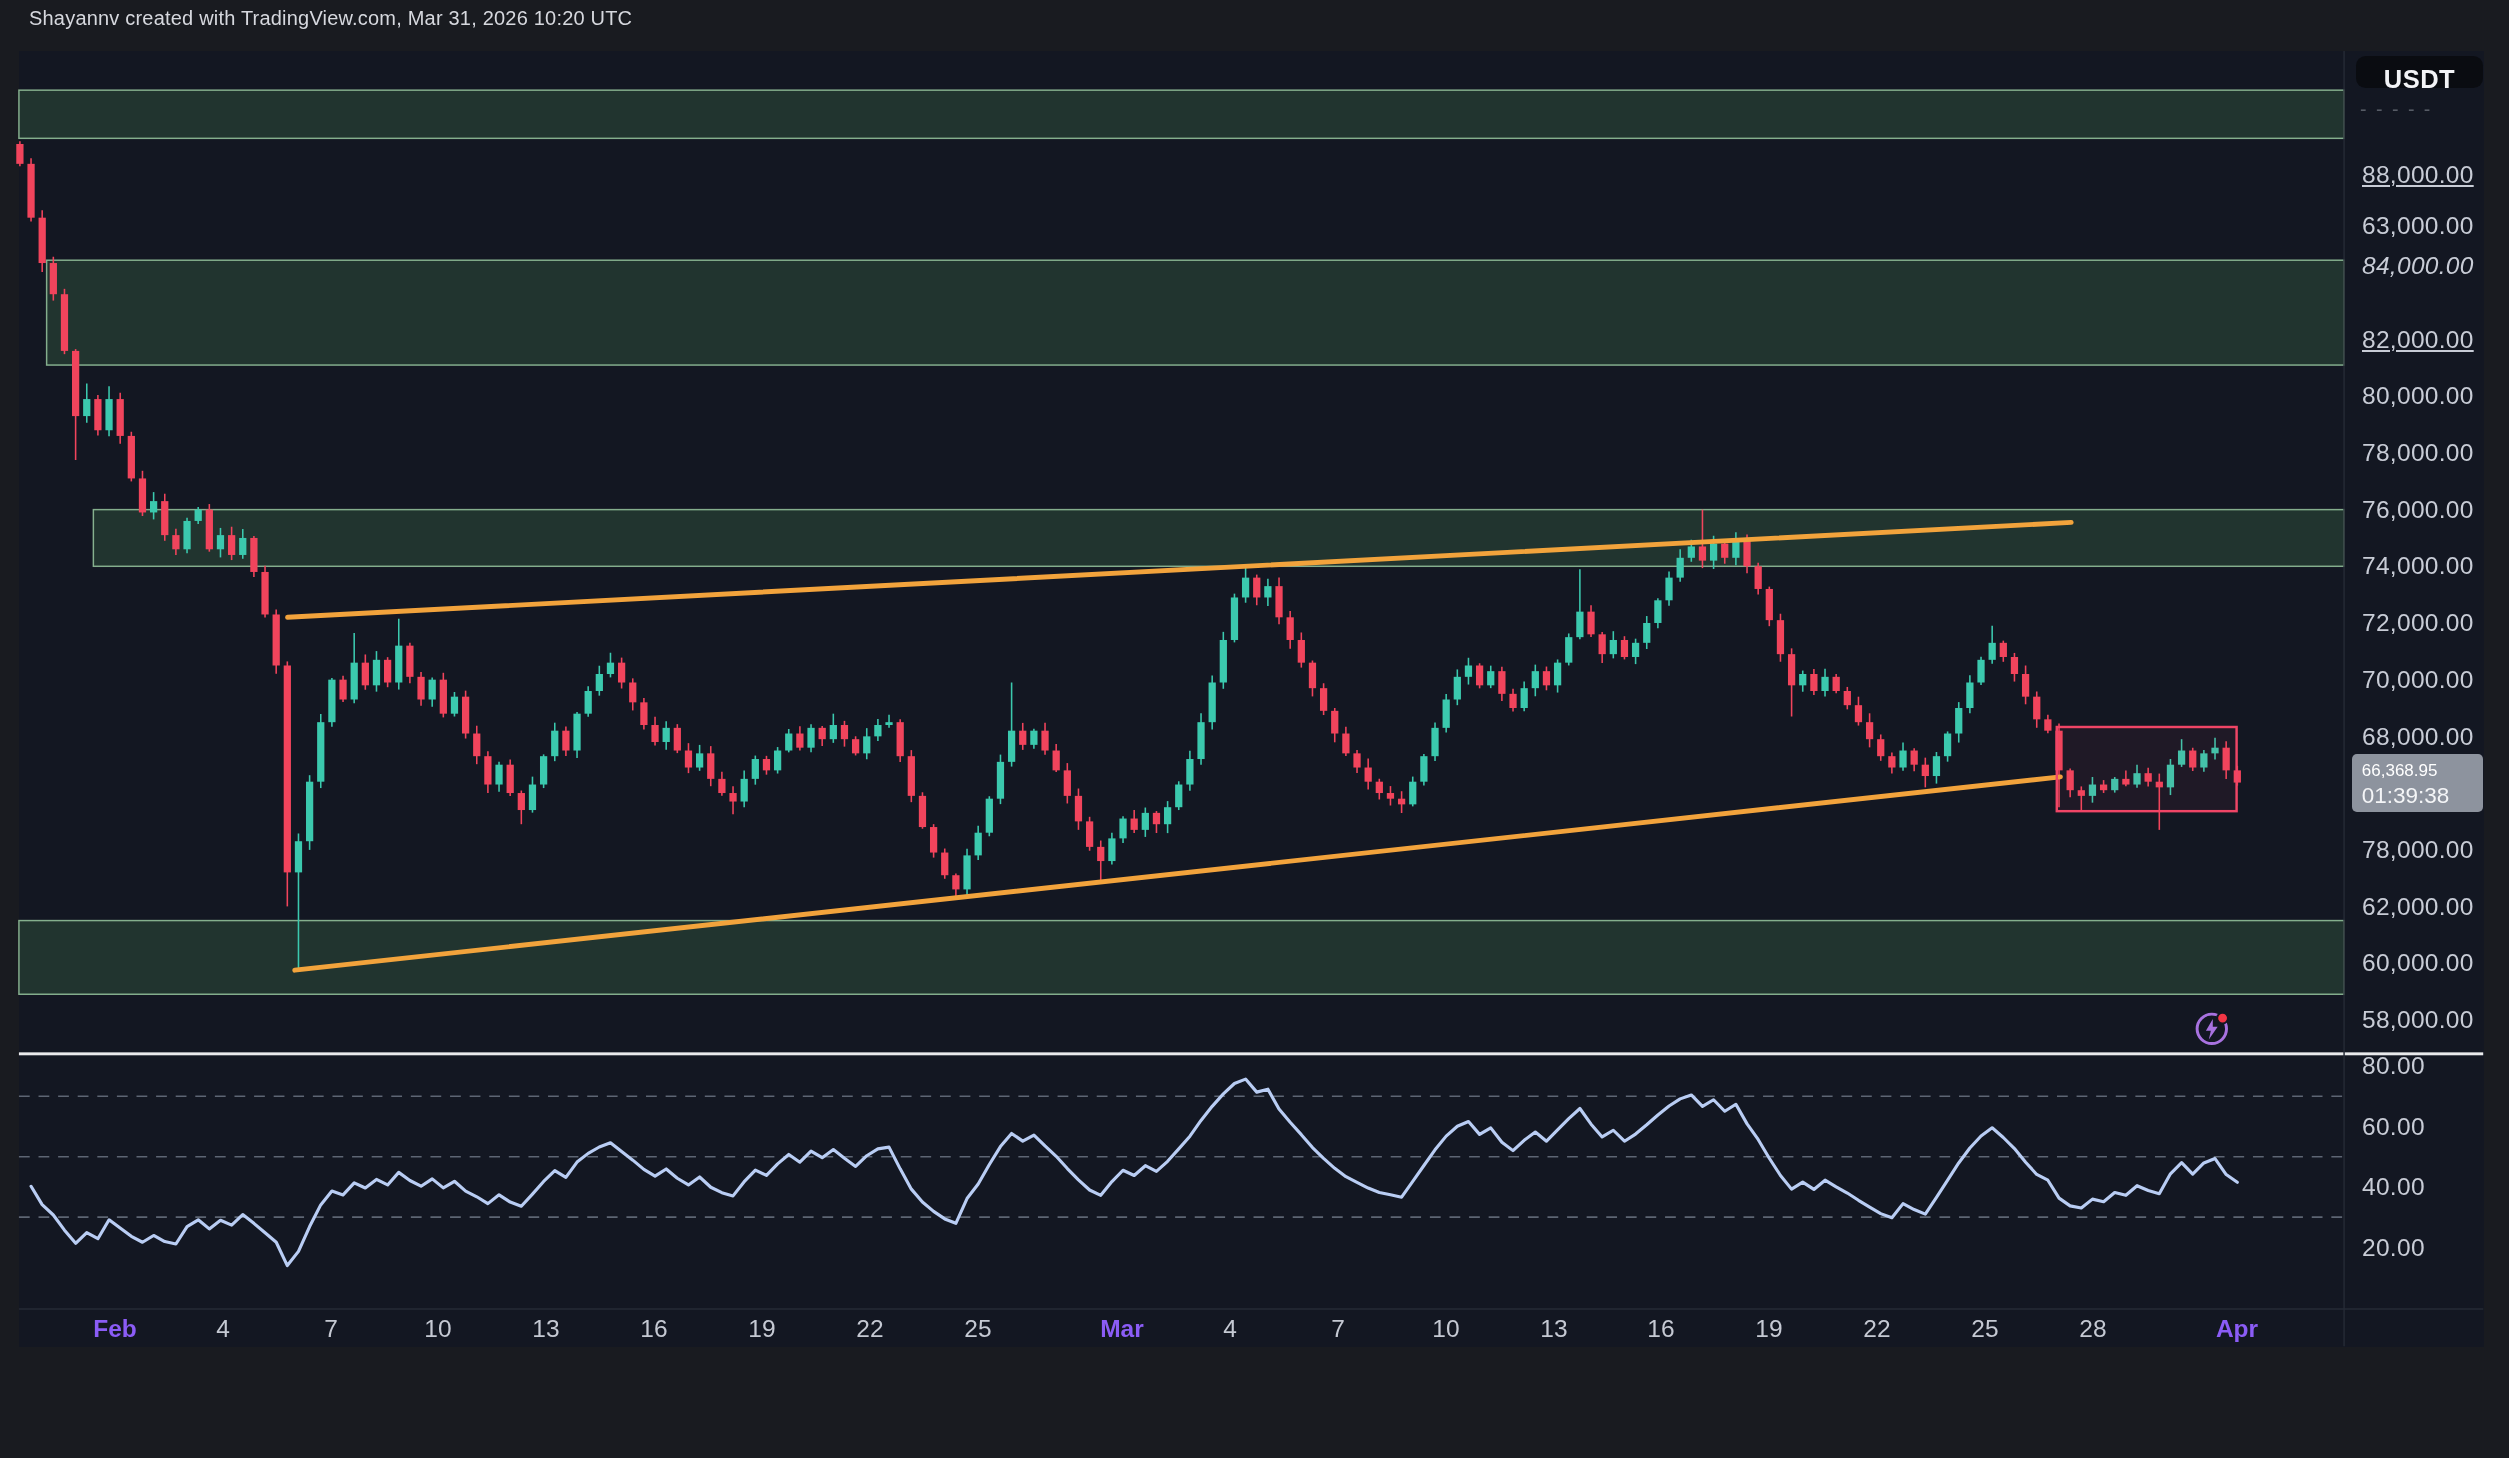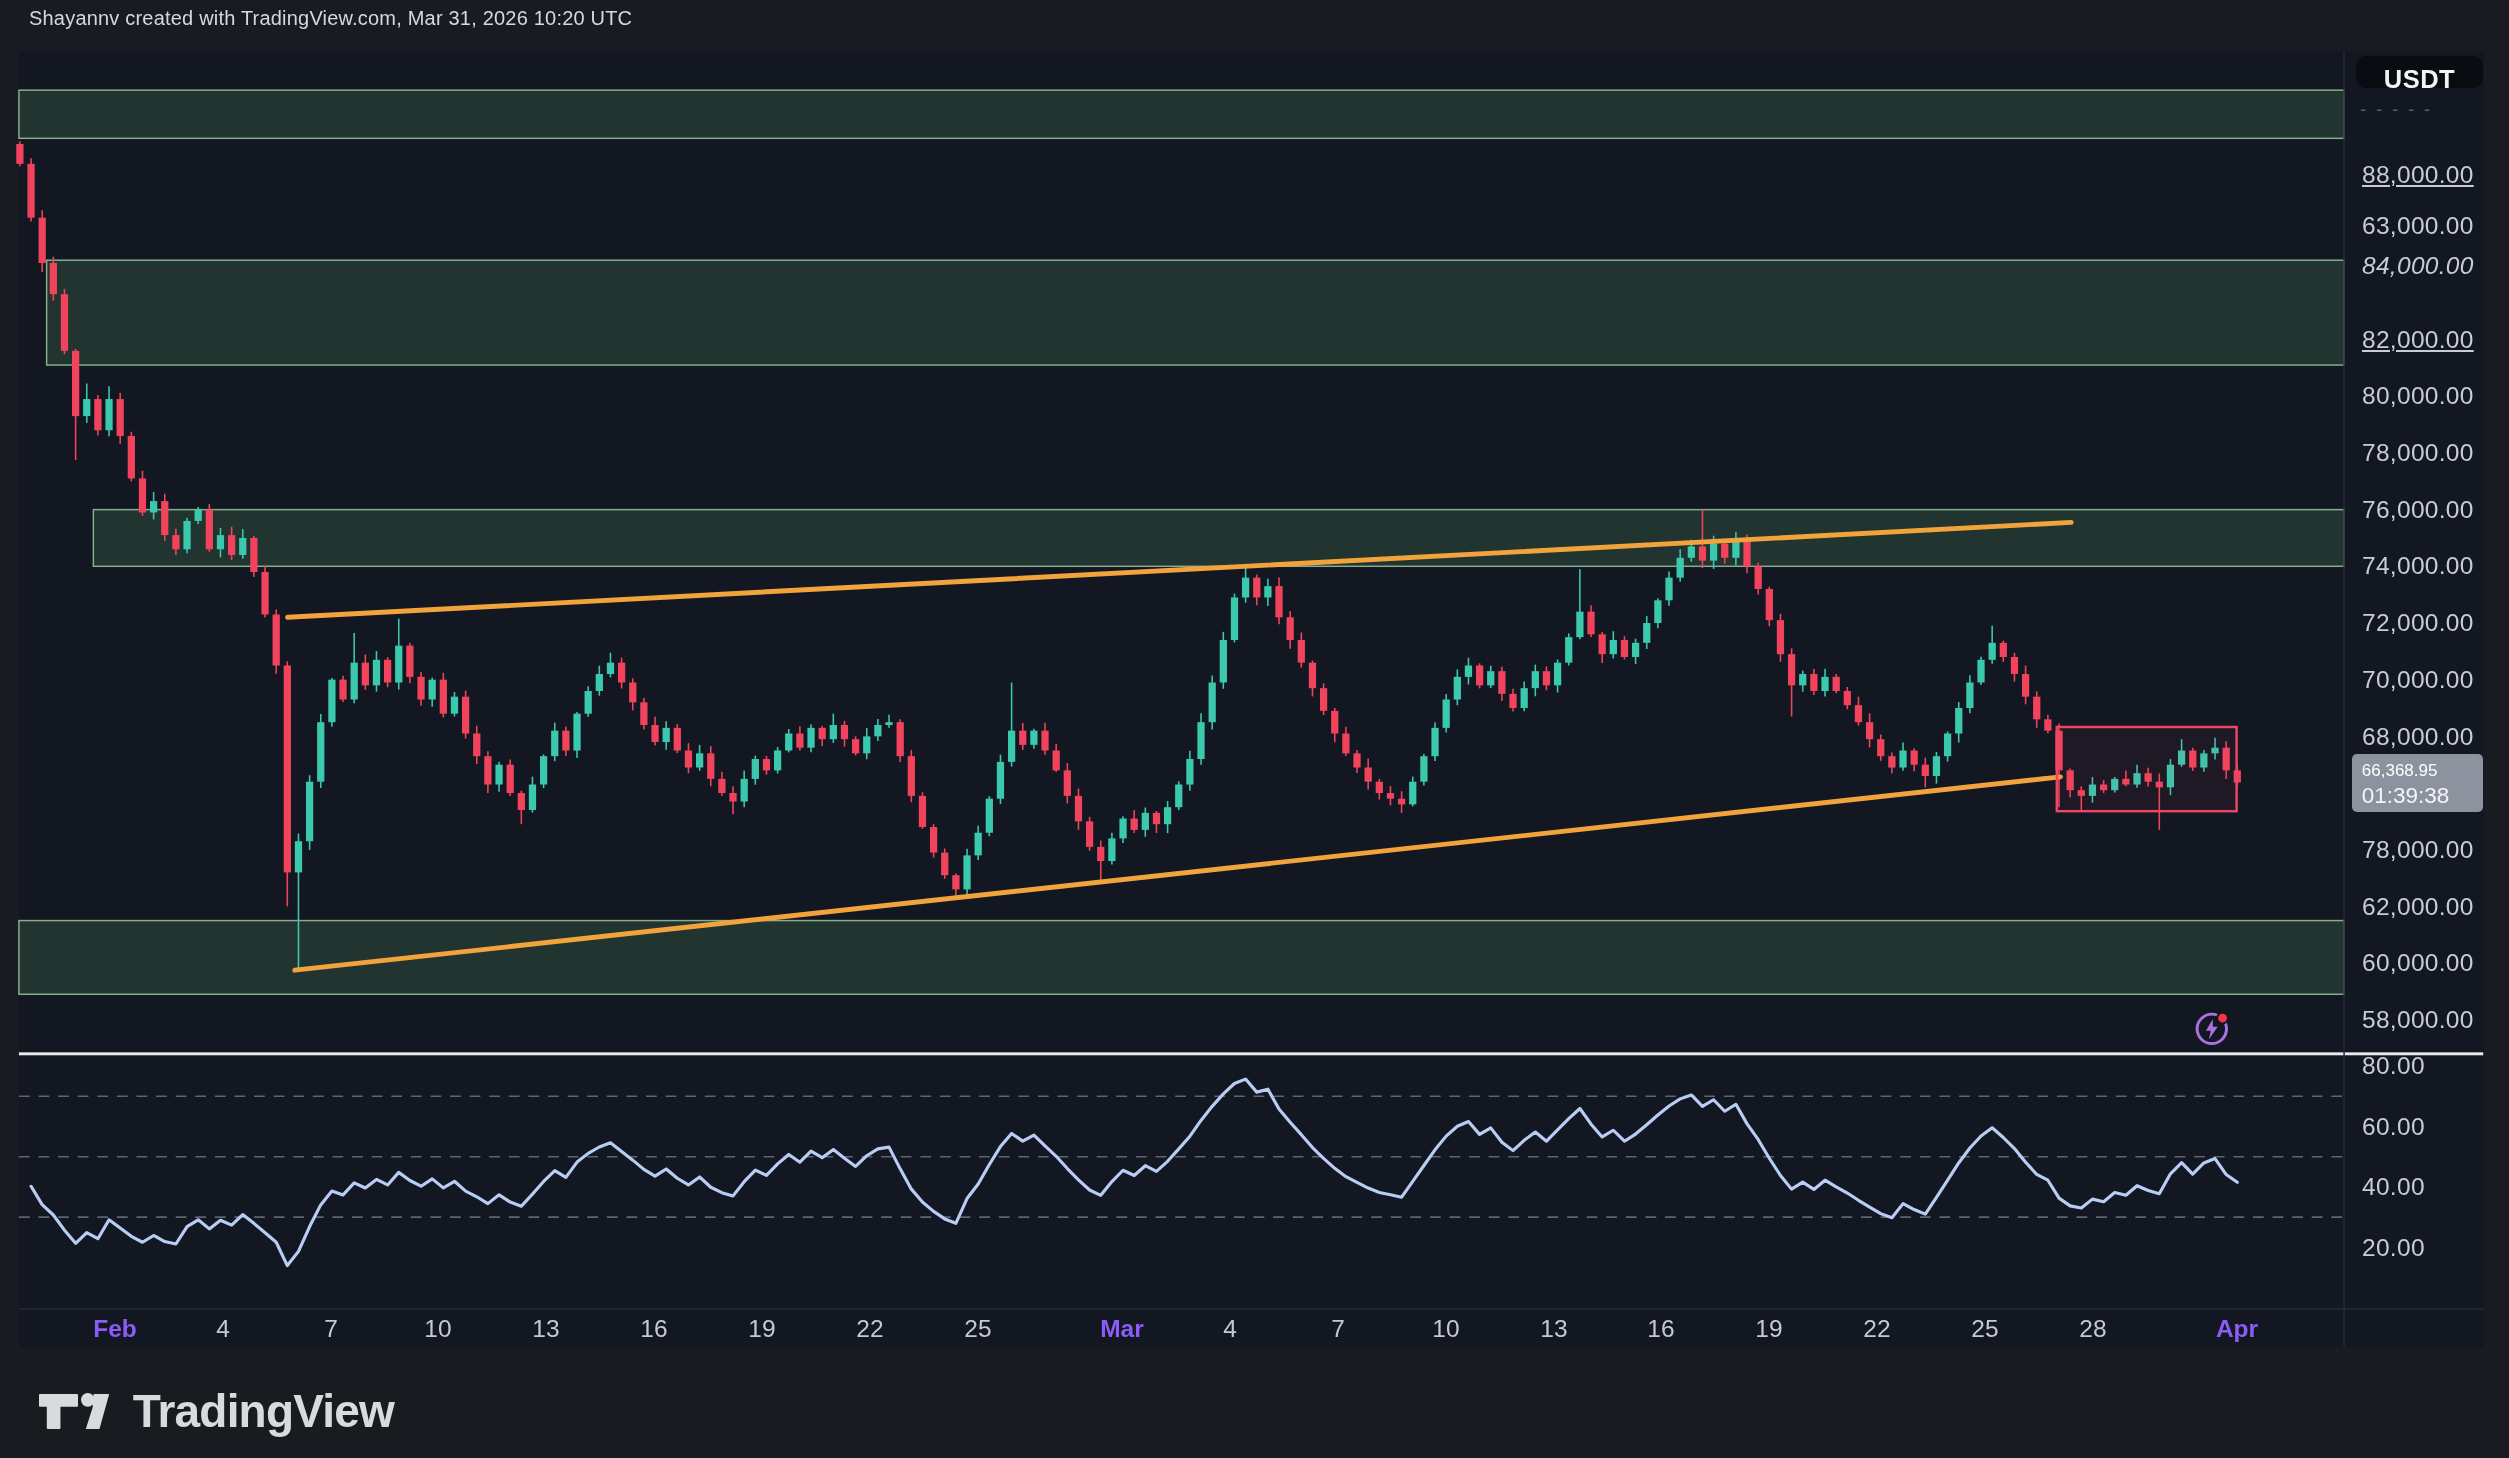--- a/index.html
+++ b/index.html
@@ -508,23 +508,14 @@
   <div class="currency-btn">
     <span>USDT</span>
   </div>
   <div class="obscured-label">- - - - -</div>
 
   <div class="price-badge" id="price-badge" style="top: 754px;">
     <span class="line1">66,368.95</span>
     <span class="line2">01:39:38</span>
   </div>
 
-  <div class="logo">
-    <svg width="78" height="51" viewBox="0 0 80 52">
-      <rect x="0" y="8" width="40" height="13" rx="1" fill="#d9dadc"></rect>
-      <rect x="8" y="8" width="14" height="36" rx="1" fill="#d9dadc"></rect>
-      <circle cx="50" cy="14" r="7" fill="#d9dadc"></circle>
-      <polygon points="56,8 72,8 62,44 48,44 55,22" fill="#d9dadc"></polygon>
-    </svg>
-    <span class="logo-text">TradingView</span>
-  </div>
 </div>
 
 
 </body></html>

